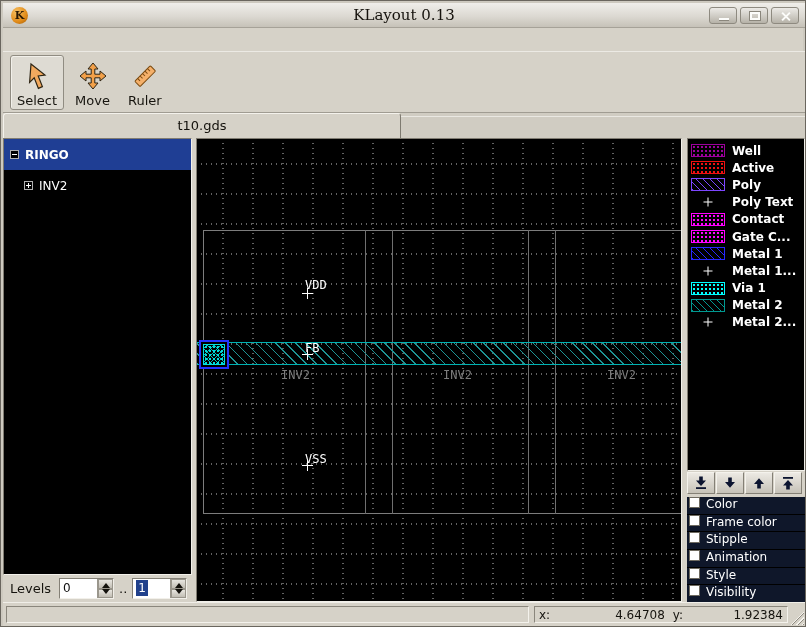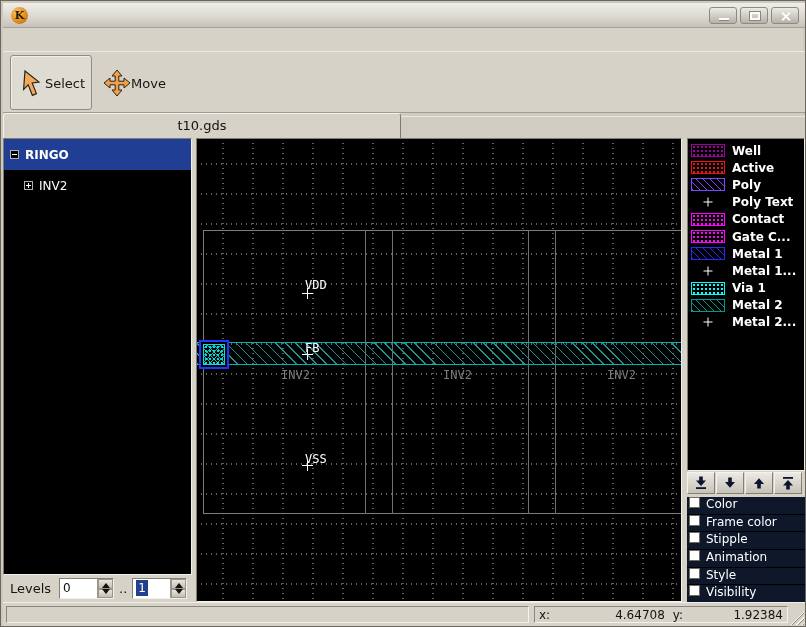--- a/index.html
+++ b/index.html
@@ -28,21 +28,21 @@
 
   
   .menubar { position:absolute; left:2px; top:27px; width:802px; height:23px; background:#d6d2c8;
              display:flex; align-items:center; padding-left:10px; gap:4px; }
   .menu-item { display:inline-block; padding:2px 8px; font-size:13px; color:#15130e; }
   .menu-item::first-letter { text-decoration:underline; }
 
   
   .toolbar { position:absolute; left:2px; top:50px; width:802px; height:62px; background:#d6d2c8;
              border-top:1px solid #eceae4; border-bottom:1px solid #a09c92; display:flex; align-items:center; padding-left:7px; }
-  .tool-btn { height:55px; padding:2px 6px 1px; display:flex; align-items:center; justify-content:flex-end;
+  .tool-btn { height:55px; padding:2px 6px 1px; display:flex; flex-direction:column; align-items:center; justify-content:flex-end;
               border:1px solid transparent; border-radius:3px; margin-right:4px; }
   .tool-btn.active { border-color:#908c82; background:#dedbd3; box-shadow:inset 1px 1px 0 #f2f0ea; }
   .tool-icon { height:32px; display:flex; align-items:center; justify-content:center; }
   .tool-label { font-size:13px; color:#17150f; margin-top:1px; }
 
   
   .tabbar { position:absolute; left:2px; top:112px; width:802px; height:25px; background:#d0ccc2; }
   .tabbar::after { content:""; position:absolute; left:0; right:0; top:3px; height:1px; background:#eae8e2; }
   .tab { position:absolute; left:0; top:0; width:398px; height:25px; background:#d6d2c8;
          border:1px solid #7e7a70; border-bottom:none; border-top-color:#f4f2ec; border-left-color:#f4f2ec;
@@ -131,20 +131,21 @@
           background:repeating-linear-gradient(135deg, transparent 0 2px, #f6f4ee 2px 3px, #8e8a80 3px 4px);
           clip-path:polygon(100% 0, 100% 100%, 0 100%); }
 </style>
 </head>
 <body>
 
 <div class="window">
 
   <div class="titlebar">
     <span class="logo">K</span>
+    <span class="title-text">KLayout 0.13</span>
     <span class="win-btns">
       <span class="win-btn">
           <span class="glyph-min"></span>
         </span>
       <span class="win-btn">
           <span class="glyph-max"></span>
         </span>
       <span class="win-btn">
           <span class="glyph-close"></span>
         </span>
@@ -162,20 +163,35 @@
       <span class="tool-label">Select</span>
     </div>
     <div class="tool-btn">
       <span class="tool-icon">
         <svg width="28" height="28" viewBox="0 0 28 28">
           <path d="M14 1 L19 7 L15.8 7 L15.8 12.2 L21 12.2 L21 9 L27 14 L21 19 L21 15.8 L15.8 15.8 L15.8 21 L19 21 L14 27 L9 21 L12.2 21 L12.2 15.8 L7 15.8 L7 19 L1 14 L7 9 L7 12.2 L12.2 12.2 L12.2 7 L9 7 Z" fill="#f2a049" stroke="#2c2414" stroke-width="1"></path>
         </svg>
       </span>
       <span class="tool-label">Move</span>
     </div>
+    <div class="tool-btn">
+      <span class="tool-icon">
+        <svg width="28" height="28" viewBox="0 0 28 28">
+          <g transform="rotate(-45 14 14)">
+            <rect x="3" y="10.5" width="22" height="7.5" rx="1" fill="#f5b06a" stroke="#7a4a10" stroke-width="1"></rect>
+            <line x1="7" y1="10.5" x2="7" y2="14" stroke="#7a4a10" stroke-width="1"></line>
+            <line x1="10.5" y1="10.5" x2="10.5" y2="14" stroke="#7a4a10" stroke-width="1"></line>
+            <line x1="14" y1="10.5" x2="14" y2="14" stroke="#7a4a10" stroke-width="1"></line>
+            <line x1="17.5" y1="10.5" x2="17.5" y2="14" stroke="#7a4a10" stroke-width="1"></line>
+            <line x1="21" y1="10.5" x2="21" y2="14" stroke="#7a4a10" stroke-width="1"></line>
+          </g>
+        </svg>
+      </span>
+      <span class="tool-label">Ruler</span>
+    </div>
   </div>
 
   <div class="tabbar">
     <div class="tab">t10.gds</div>
   </div>
 
   <div class="tree-panel sunken">
     <div class="tree-row selected">
       <span class="expand-box minus" style="margin-left:6px"></span>
       <span class="tree-label">RINGO</span>

